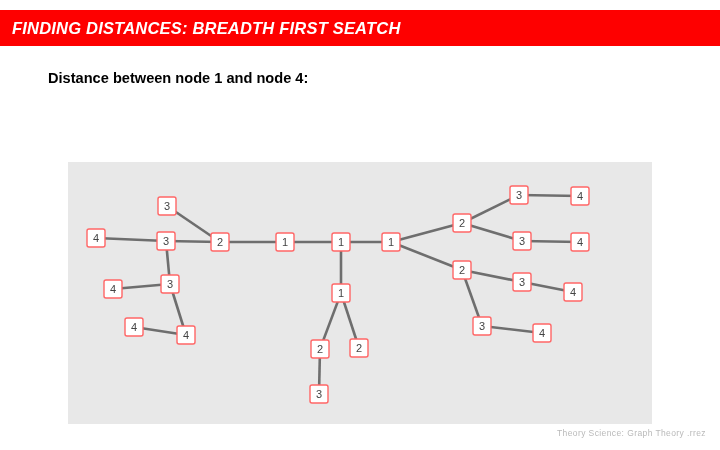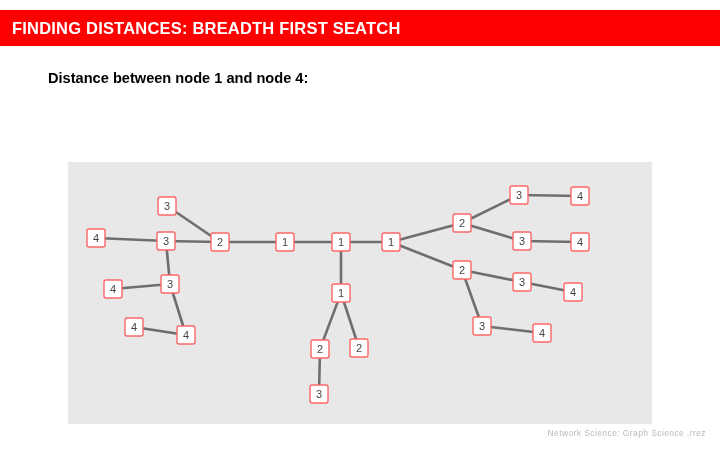--- a/index.html
+++ b/index.html
@@ -18,20 +18,21 @@
   
   .title-bar {
     position: absolute;
     left: 0;
     top: 10px;
     width: 720px;
     height: 36px;
     background: #fe0000;
     display: flex;
     align-items: center;
+    font-style: italic;
   }
   .title-text {
     color: #ffffff;
     font-size: 16.5px;
     font-weight: bold;
     padding-left: 12px;
     letter-spacing: 0.2px;
     white-space: nowrap;
   }
 
@@ -216,13 +217,13 @@
           <text x="505" y="134" text-anchor="middle" font-family="&quot;Liberation Sans&quot;, sans-serif" font-size="11" fill="#444444">4</text>
         </g>
         <g>
           <rect x="465" y="162" width="18" height="18" rx="2" fill="#ffffff" stroke="#ff6666" stroke-width="1.4"></rect>
           <text x="474" y="175" text-anchor="middle" font-family="&quot;Liberation Sans&quot;, sans-serif" font-size="11" fill="#444444">4</text>
         </g>
       </g>
   </svg>
 </div>
 
-<div class="credit">Network Science: Graph Science .rrez</div>
+<div class="credit">Theory Science: Graph Theory .rrez</div>
 
 </body></html>

